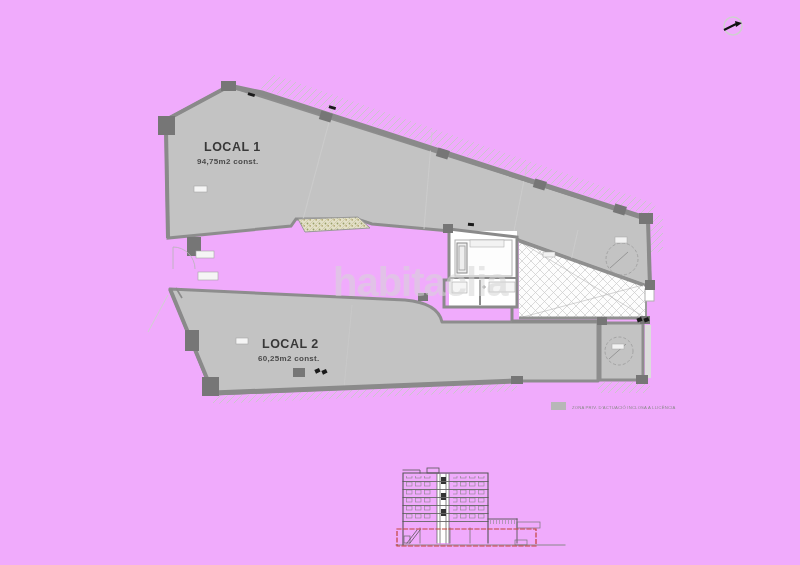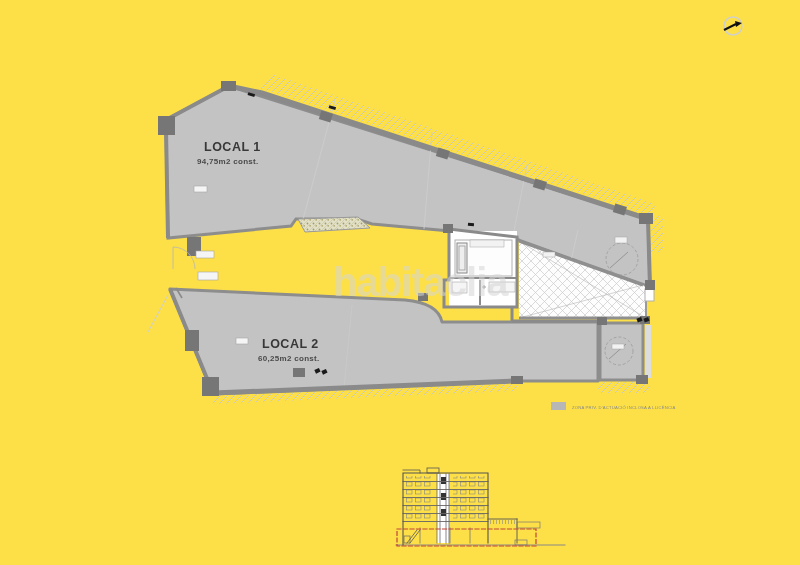--- a/index.html
+++ b/index.html
@@ -1,16 +1,16 @@
 <!DOCTYPE html>
 <html><head>
 <meta charset="utf-8">
 <style>
   html,body{margin:0;padding:0;background:#ffffff;width:800px;height:565px;overflow:hidden;}
-  .canvas{position:relative;width:800px;height:565px;background:#fde047;font-family:"Liberation Sans",sans-serif;}
+  .canvas{position:relative;width:800px;height:565px;background:#f0abfc;font-family:"Liberation Sans",sans-serif;}
   svg{position:absolute;left:0;top:0;}
   text{font-family:"Liberation Sans",sans-serif;}
   .local-title{font-weight:bold;font-size:12.5px;fill:#383838;letter-spacing:.5px;}
   .local-area{font-weight:bold;font-size:8px;fill:#4a4a4a;letter-spacing:.3px;}
   .watermark{font-weight:bold;font-size:40px;letter-spacing:-1px;opacity:.55;}
   .legend-text{font-size:4.2px;fill:#8a8a8a;letter-spacing:.2px;}
 </style>
 </head>
 <body>
 

